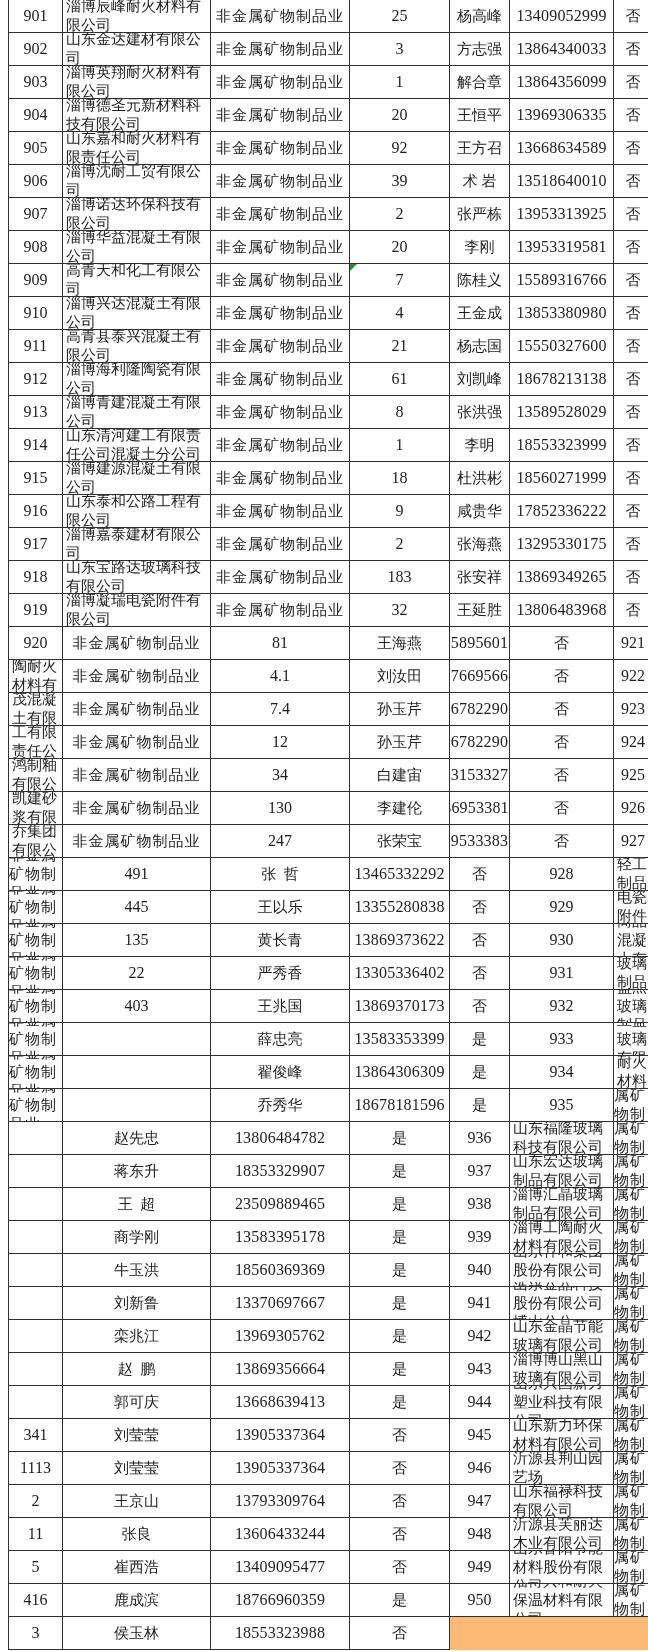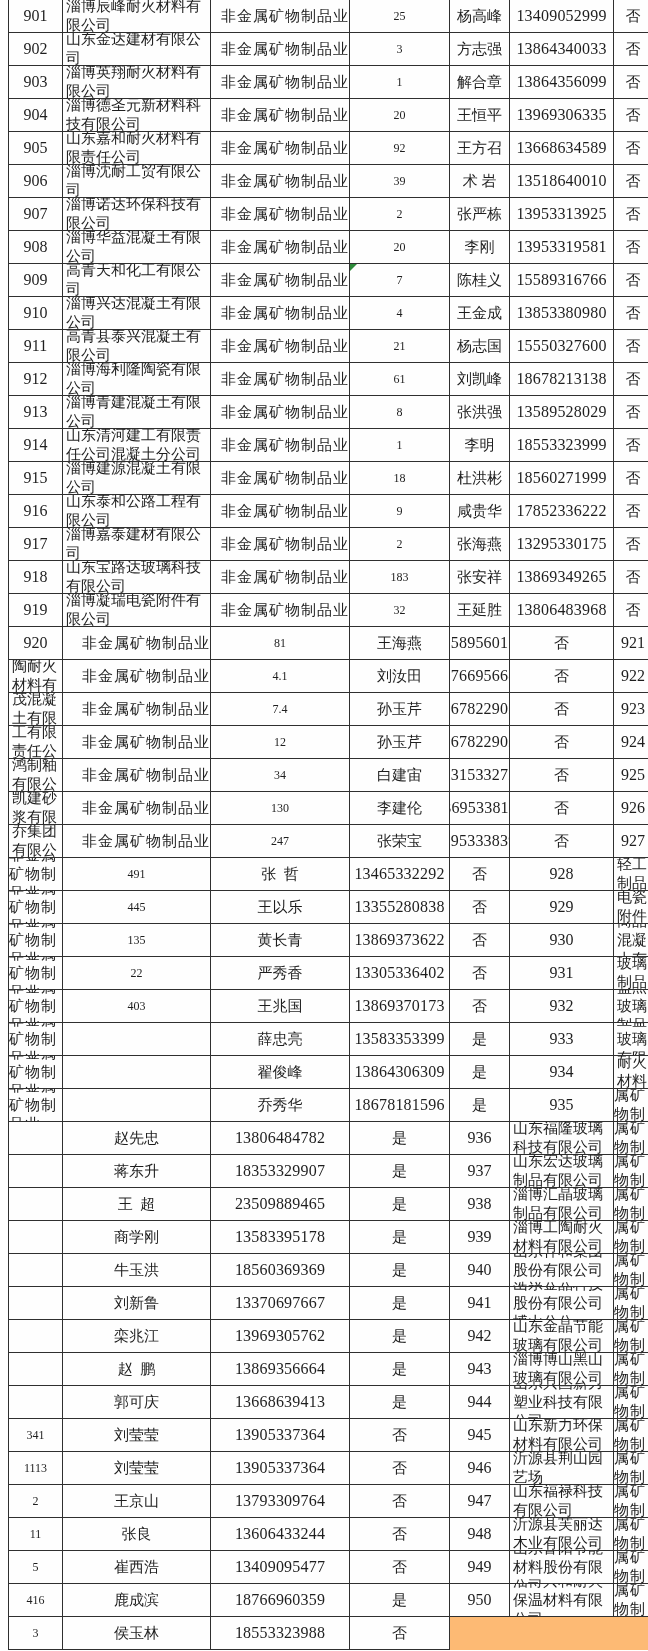--- a/index.html
+++ b/index.html
@@ -33,22 +33,22 @@
   .c-id{font-size:16px;}
   .c-company{
     justify-content:flex-start;
     padding:0 3px;
     font-size:15px;
     line-height:19px;
     text-align:left;
     font-family:Liberation Serif, serif;
   }
   .c-company span{display:block;word-break:break-all;}
-  .c-industry{font-size:15px;letter-spacing:1px;justify-content:flex-end;}
-  .c-value{font-size:12px;}
+  .c-industry{font-size:15px;letter-spacing:1px;}
+  .c-value{font-size:16px;}
   .c-contact{font-size:15px;white-space:pre;}
   .c-phone{font-size:16px;letter-spacing:0.2px;}
   .c-flag{font-size:15px;}
   .corner-marker{
     position:absolute;top:0;left:0;
     width:0;height:0;
     border-top:7px solid #2e8b3a;
     border-right:7px solid transparent;
   }
 </style>

